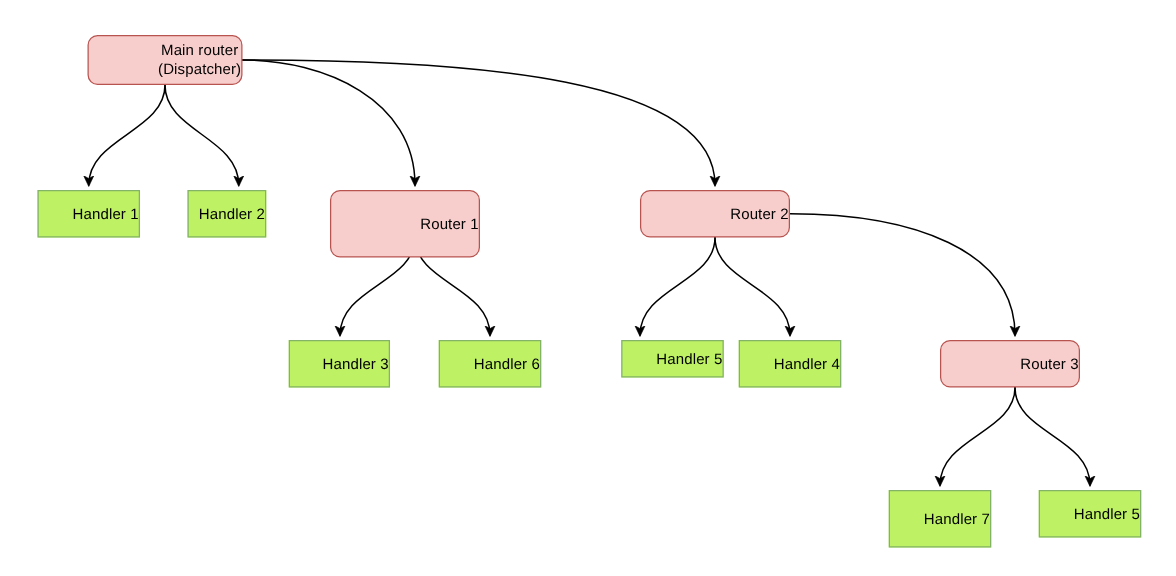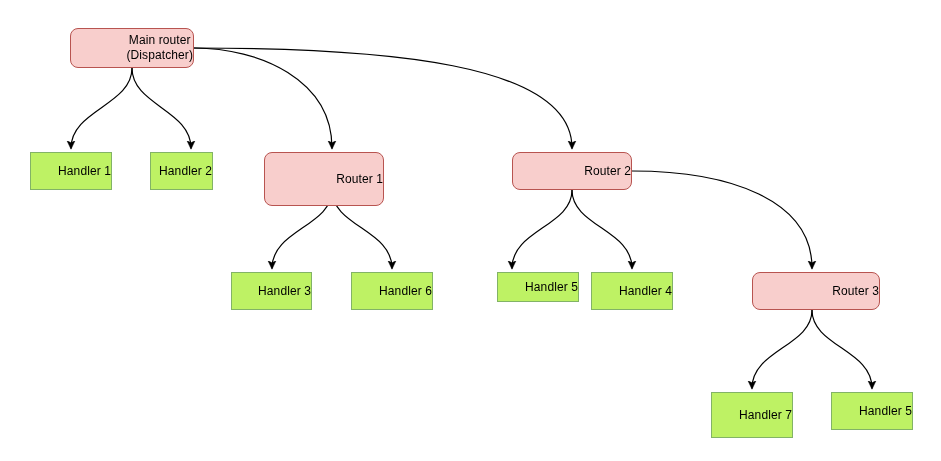--- a/index.html
+++ b/index.html
@@ -85,18 +85,18 @@
       <div class="node-box node-router" style="left: 70px; top: 28px; width: 124px; height: 40px;"><span class="node-label">Main router
 (Dispatcher)</span></div>
       <div class="node-box node-handler" style="left: 30px; top: 152px; width: 82px; height: 38px;"><span class="node-label">Handler 1</span></div>
       <div class="node-box node-handler" style="left: 150px; top: 152px; width: 63px; height: 38px;"><span class="node-label">Handler 2</span></div>
       <div class="node-box node-router" style="left: 264px; top: 152px; width: 120px; height: 54px;"><span class="node-label">Router 1</span></div>
       <div class="node-box node-router" style="left: 512px; top: 152px; width: 120px; height: 38px;"><span class="node-label">Router 2</span></div>
       <div class="node-box node-handler" style="left: 231px; top: 272px; width: 81px; height: 38px;"><span class="node-label">Handler 3</span></div>
       <div class="node-box node-handler" style="left: 351px; top: 272px; width: 82px; height: 38px;"><span class="node-label">Handler 6</span></div>
       <div class="node-box node-handler" style="left: 485px; top: 272px; width: 82px; height: 30px; margin-left: 12px;"><span class="node-label">Handler 5</span></div>
       <div class="node-box node-handler" style="left: 591px; top: 272px; width: 82px; height: 38px;"><span class="node-label">Handler 4</span></div>
-      <div class="node-box node-router" style="left: 752px; top: 272px; width: 128px; height: 38px;"><span class="node-label">Router 3</span></div>
+      <div class="node-box node-router" style="left: 752px; top: 272px; width: 112px; height: 38px;"><span class="node-label">Router 3</span></div>
       <div class="node-box node-handler" style="left: 711px; top: 392px; width: 82px; height: 46px;"><span class="node-label">Handler 7</span></div>
       <div class="node-box node-handler" style="left: 831px; top: 392px; width: 82px; height: 38px;"><span class="node-label">Handler 5</span></div>
     </div>
 
 </div>
 
 </body></html>

